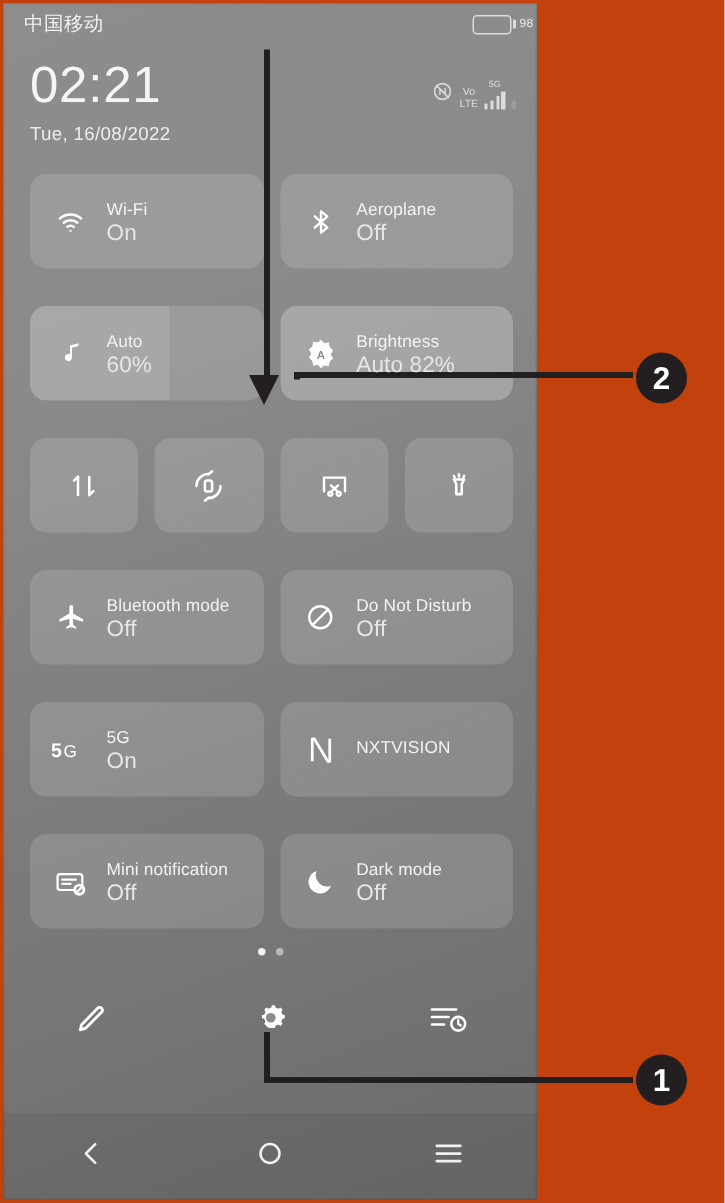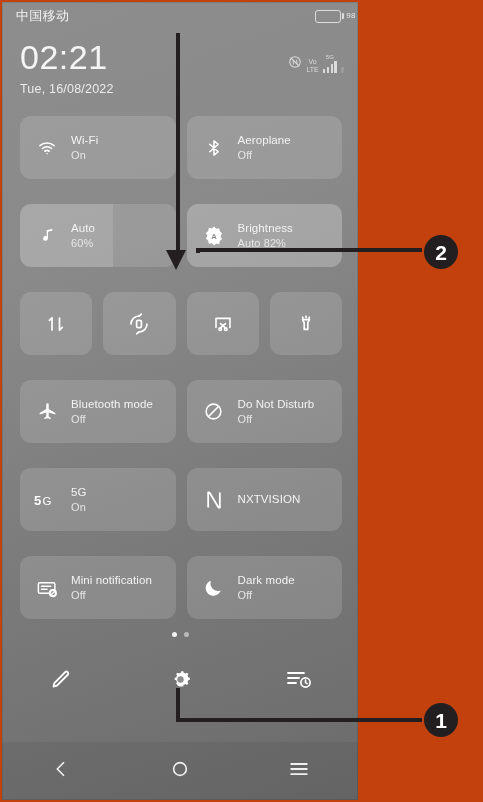--- a/index.html
+++ b/index.html
@@ -76,21 +76,21 @@
     position: absolute; left: 0; top: 0; bottom: 0;
     background: rgba(255,255,255,.13);
     z-index: 0;
   }
   .tile .ic, .tile .txt { position: relative; z-index: 1; }
 
   .ic { width: 26px; color: #fff; display: flex; align-items: center; justify-content: center; flex: 0 0 26px; }
   .ic svg { display: block; }
   .txt { margin-left: 11px; }
   .t-title { font-size: 11.5px; color: #f3f3f3; line-height: 15px; letter-spacing: .1px; }
-  .t-sub   { font-size: 11px; color: #e6e6e6; line-height: 15px; letter-spacing: .1px; }
+  .t-sub   { font-size: 15px; color: #e6e6e6; line-height: 15px; letter-spacing: .1px; }
   .t-title.single { line-height: 15px; }
 
   
   .dots { position: absolute; left: 0; width: 356px; top: 630px; display: flex; justify-content: center; gap: 7px; }
   .dots span { width: 5px; height: 5px; border-radius: 50%; background: #b9b9b9; display: block; }
   .dots span.active { background: #f2f2f2; }
 
   
   .toolbar { position: absolute; left: 0; top: 652px; width: 356px; height: 54px;
              display: flex; align-items: center; }

